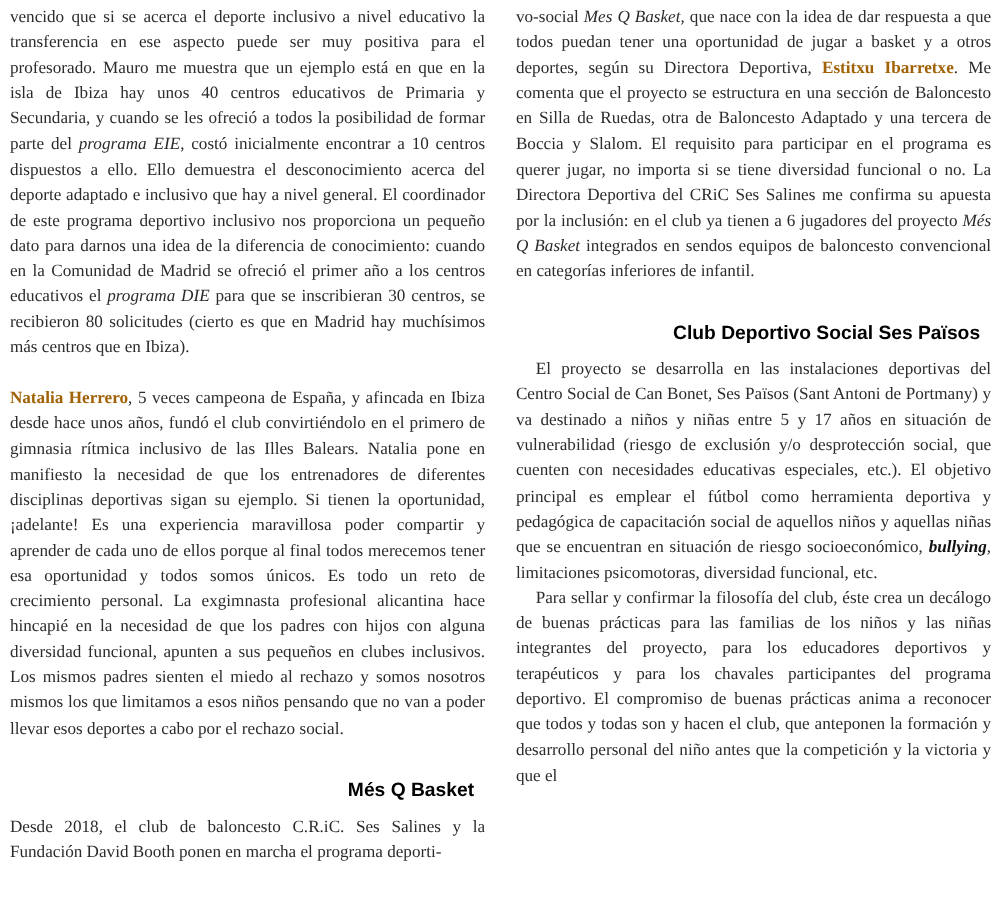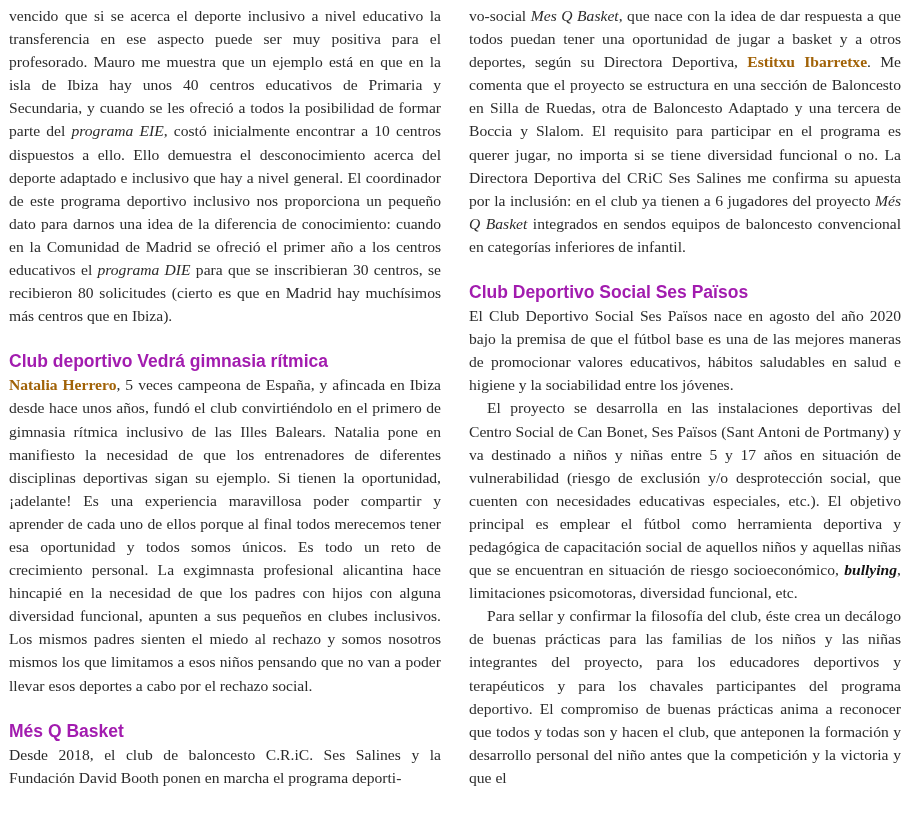--- a/index.html
+++ b/index.html
@@ -4,38 +4,36 @@
 <style>
   html, body { margin:0; padding:0; background:#ffffff; }
   body { width:911px; height:816px; overflow:hidden; position:relative;
          font-family: "Liberation Sans", "DejaVu Sans", sans-serif; color:#2b2b2b; }
   .col { position:absolute; top:4px; width:432px; font-size:15.6px; line-height:23.1px; }
   .col.left { left:9px; }
   .col.right { left:469px; }
   p { margin:0; text-align:justify; hyphens:manual;font-family:Liberation Serif, serif; }
   p.indent { text-indent:18px; }
   .gap { height:23px; }
-  h3 { margin:0; font-size:17.5px; line-height:23px; font-weight:bold; color:#a21caf; }
+  h3 { margin:10px; font-size:17.5px; line-height:23px; font-weight:bold; color:#000000;text-align:right; }
   b { font-weight:bold; color:#a16207; }
   i { font-style:italic; }
   .bully { font-style:italic; font-weight:bold; color:#111;margin-top:33px; }
 </style>
 </head>
 <body>
 
 <div class="col left">
   <p><span>vencido que si se acerca el deporte inclusivo a nivel educativo la transferencia en ese aspecto puede ser muy positiva para el profesorado. Mauro me muestra que un ejemplo está en que en la isla de Ibiza hay unos 40 centros educativos de Primaria y Secundaria, y cuando se les ofreció a todos la posibilidad de formar parte del </span><i>programa EIE</i><span>, costó inicialmente encontrar a 10 centros dispuestos a ello. Ello demuestra el desconocimiento acerca del deporte adaptado e inclusivo que hay a nivel general. El coordinador de este programa deportivo inclusivo nos proporciona un pequeño dato para darnos una idea de la diferencia de conocimiento: cuando en la Comunidad de Madrid se ofreció el primer año a los centros educativos el </span><i>programa DIE</i><span> para que se inscribieran 30 centros, se recibieron 80 solicitudes (cierto es que en Madrid hay muchísimos más centros que en Ibiza).</span></p>
   <div class="gap"></div>
-  <h3>Club deportivo Vedrá gimnasia rítmica</h3>
   <p><b>Natalia Herrero</b><span>, 5 veces campeona de España, y afincada en Ibiza desde hace unos años, fundó el club convirtiéndolo en el primero de gimnasia rítmica inclusivo de las Illes Balears. Natalia pone en manifiesto la necesidad de que los entrenadores de diferentes disciplinas deportivas sigan su ejemplo. Si tienen la oportunidad, ¡adelante! Es una experiencia maravillosa poder compartir y aprender de cada uno de ellos porque al final todos merecemos tener esa oportunidad y todos somos únicos. Es todo un reto de crecimiento personal. La exgimnasta profesional alicantina hace hincapié en la necesidad de que los padres con hijos con alguna diversidad funcional, apunten a sus pequeños en clubes inclusivos. Los mismos padres sienten el miedo al rechazo y somos nosotros mismos los que limitamos a esos niños pensando que no van a poder llevar esos deportes a cabo por el rechazo social.</span></p>
   <div class="gap"></div>
   <h3>Més Q Basket</h3>
   <p>Desde 2018, el club de baloncesto C.R.iC. Ses Salines y la Fundación David Booth ponen en marcha el programa deporti-</p>
 </div>
 
 <div class="col right">
   <p><span>vo-social </span><i>Mes Q Basket</i><span>, que nace con la idea de dar respuesta a que todos puedan tener una oportunidad de jugar a basket y a otros deportes, según su Directora Deportiva, </span><b>Estitxu Ibarretxe</b><span>. Me comenta que el proyecto se estructura en una sección de Baloncesto en Silla de Ruedas, otra de Baloncesto Adaptado y una tercera de Boccia y Slalom. El requisito para participar en el programa es querer jugar, no importa si se tiene diversidad funcional o no. La Directora Deportiva del CRiC Ses Salines me confirma su apuesta por la inclusión: en el club ya tienen a 6 jugadores del proyecto </span><i>Més Q Basket</i><span> integrados en sendos equipos de baloncesto convencional en categorías inferiores de infantil.</span></p>
   <div class="gap"></div>
   <h3>Club Deportivo Social Ses Països</h3>
-  <p>El Club Deportivo Social Ses Països nace en agosto del año 2020 bajo la premisa de que el fútbol base es una de las mejores maneras de promocionar valores educativos, hábitos saludables en salud e higiene y la sociabilidad entre los jóvenes.</p>
   <p class="indent"><span>El proyecto se desarrolla en las instalaciones deportivas del Centro Social de Can Bonet, Ses Països (Sant Antoni de Portmany) y va destinado a niños y niñas entre 5 y 17 años en situación de vulnerabilidad (riesgo de  exclusión y/o desprotección social, que cuenten con necesidades educativas especiales, etc.). El objetivo principal es emplear el fútbol como herramienta deportiva y pedagógica de capacitación social de aquellos niños y aquellas niñas que se encuentran en situación de riesgo socioeconómico, </span><span class="bully">bullying</span><span>, limitaciones psicomotoras, diversidad funcional, etc.</span></p>
   <p class="indent"><span>Para sellar y confirmar la filosofía del club, éste crea un decálogo de buenas prácticas para las familias de los niños y las niñas integrantes del proyecto, para los educadores deportivos y terapéuticos y para los chavales participantes del programa deportivo. El compromiso de buenas prácticas anima a reconocer que todos y todas son y hacen el club, que anteponen la formación y desarrollo personal del niño antes que la competición y la victoria y que el </span></p>
 </div>
 
 </body></html>

